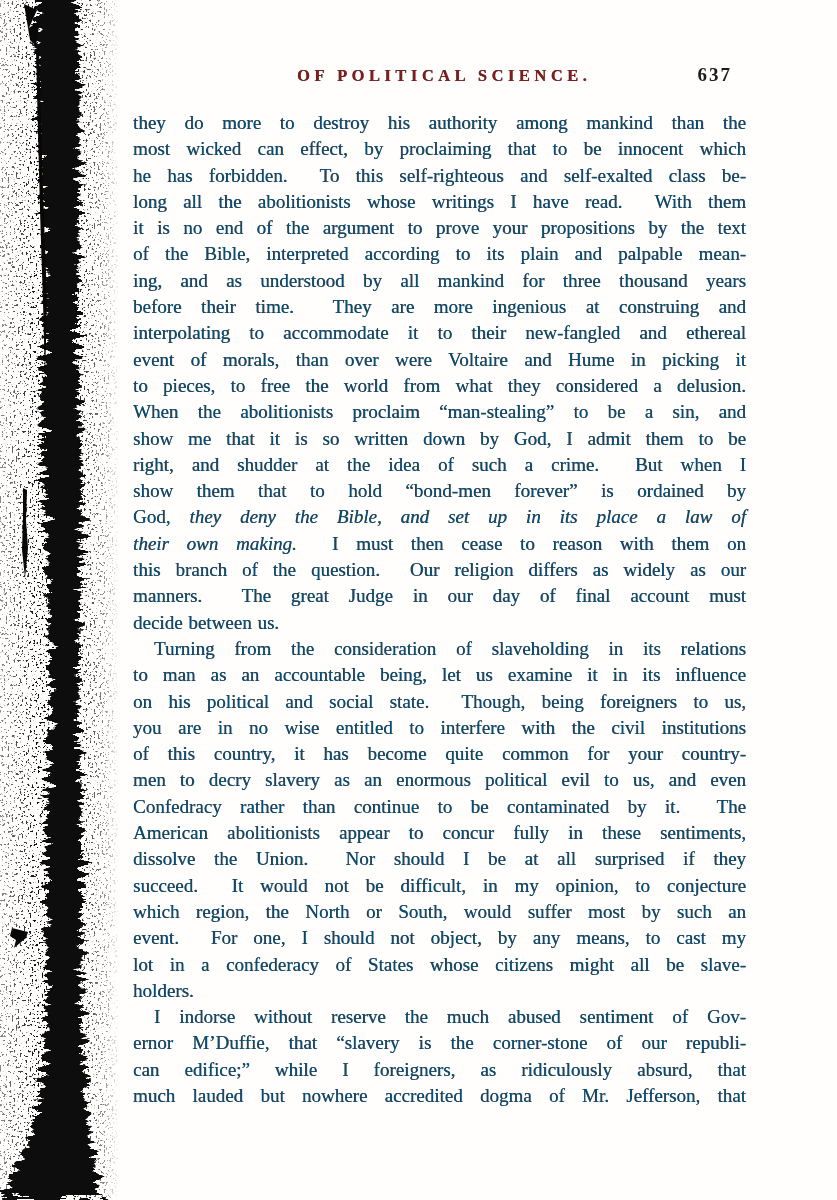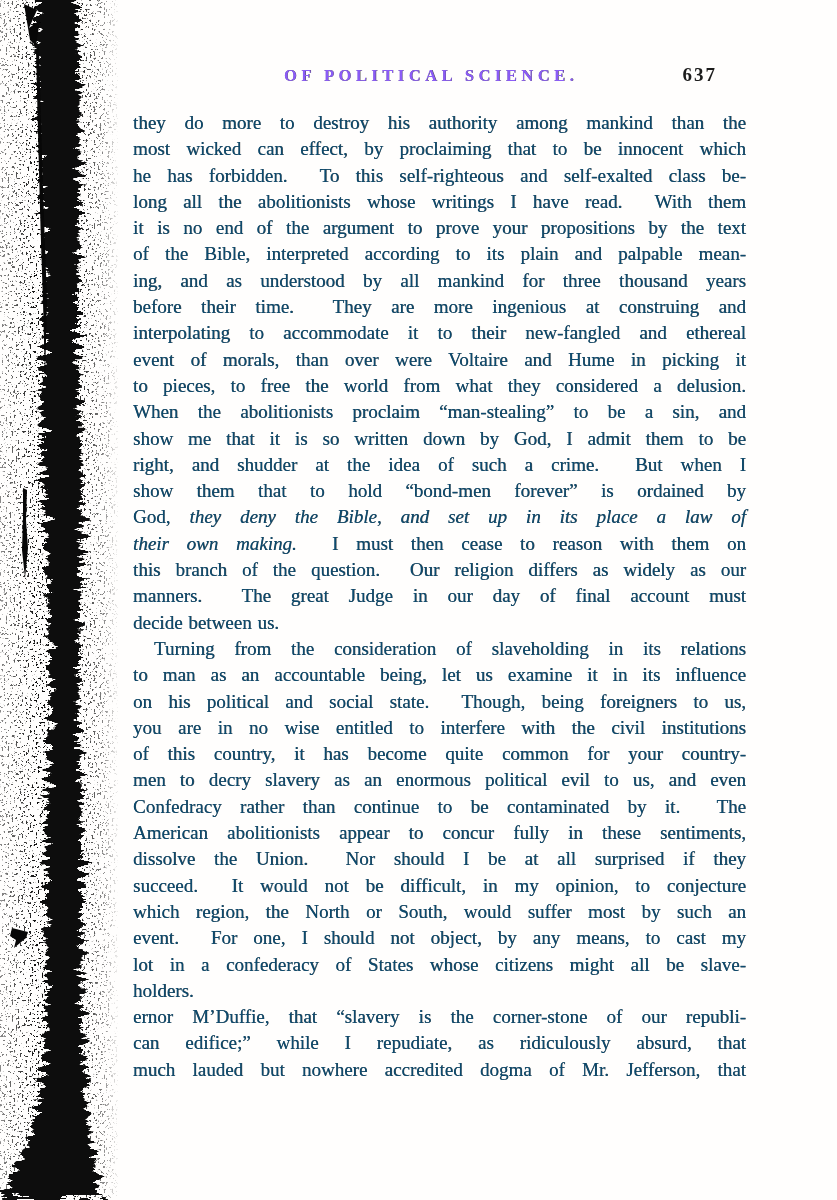--- a/index.html
+++ b/index.html
@@ -18,29 +18,29 @@
   .artifact {
     position: absolute; left: 0; top: 0;
     width: 120px; height: 1200px;
     pointer-events: none;
   }
   .header {
     position: absolute; left: 133px; top: 66px;
     width: 613px; height: 24px;
   }
   .running-title {
-    position: absolute; left: 151px; top: 0;
+    position: absolute; left: 164px; top: 0;
     font-size: 16.5px; font-weight: 700;
     letter-spacing: 4.5px;
-    color: #8b5cf6;
+    color: #7f1d1d;
     white-space: nowrap;
     text-shadow: 0.3px 0 0 rgba(25,25,25,0.8);
   }
   .page-number {
-    position: absolute; right: 29px; top: -2px;
+    position: absolute; right: 14px; top: -2px;
     font-size: 19px; font-weight: 700;
     letter-spacing: 2px;
     color: #1c1c1c;
   }
   .page-text {
     position: absolute; left: 133px; top: 110px;
     width: 613px;
     font-size: 19px;
     line-height: 26.3px;
     color: #0c4a6e;
@@ -141,19 +141,20 @@
         <div class="line"><span>Confedracy rather than continue to be contaminated by it.  The</span></div>
         <div class="line"><span>American abolitionists appear to concur fully in these sentiments,</span></div>
         <div class="line"><span>dissolve the Union.  Nor should I be at all surprised if they</span></div>
         <div class="line"><span>succeed.  It would not be difficult, in my opinion, to conjecture</span></div>
         <div class="line"><span>which region, the North or South, would suffer most by such an</span></div>
         <div class="line"><span>event.  For one, I should not object, by any means, to cast my</span></div>
         <div class="line"><span>lot in a confederacy of States whose citizens might all be slave-</span></div>
         <div class="line last"><span>holders.</span></div>
       </div>
       <div class="para">
+        <div class="line indent"><span>I indorse without reserve the much abused sentiment of Gov-</span></div>
         <div class="line"><span>ernor M’Duffie, that “slavery is the corner-stone of our republi-</span></div>
-        <div class="line"><span>can edifice;” while I repudiate, as ridiculously absurd, that</span></div>
+        <div class="line"><span>can edifice;” while I foreigners, as ridiculously absurd, that</span></div>
         <div class="line"><span>much lauded but nowhere accredited dogma of Mr. Jefferson, that</span></div>
       </div>
     </div>
 
 </div>
 
 </body></html>

